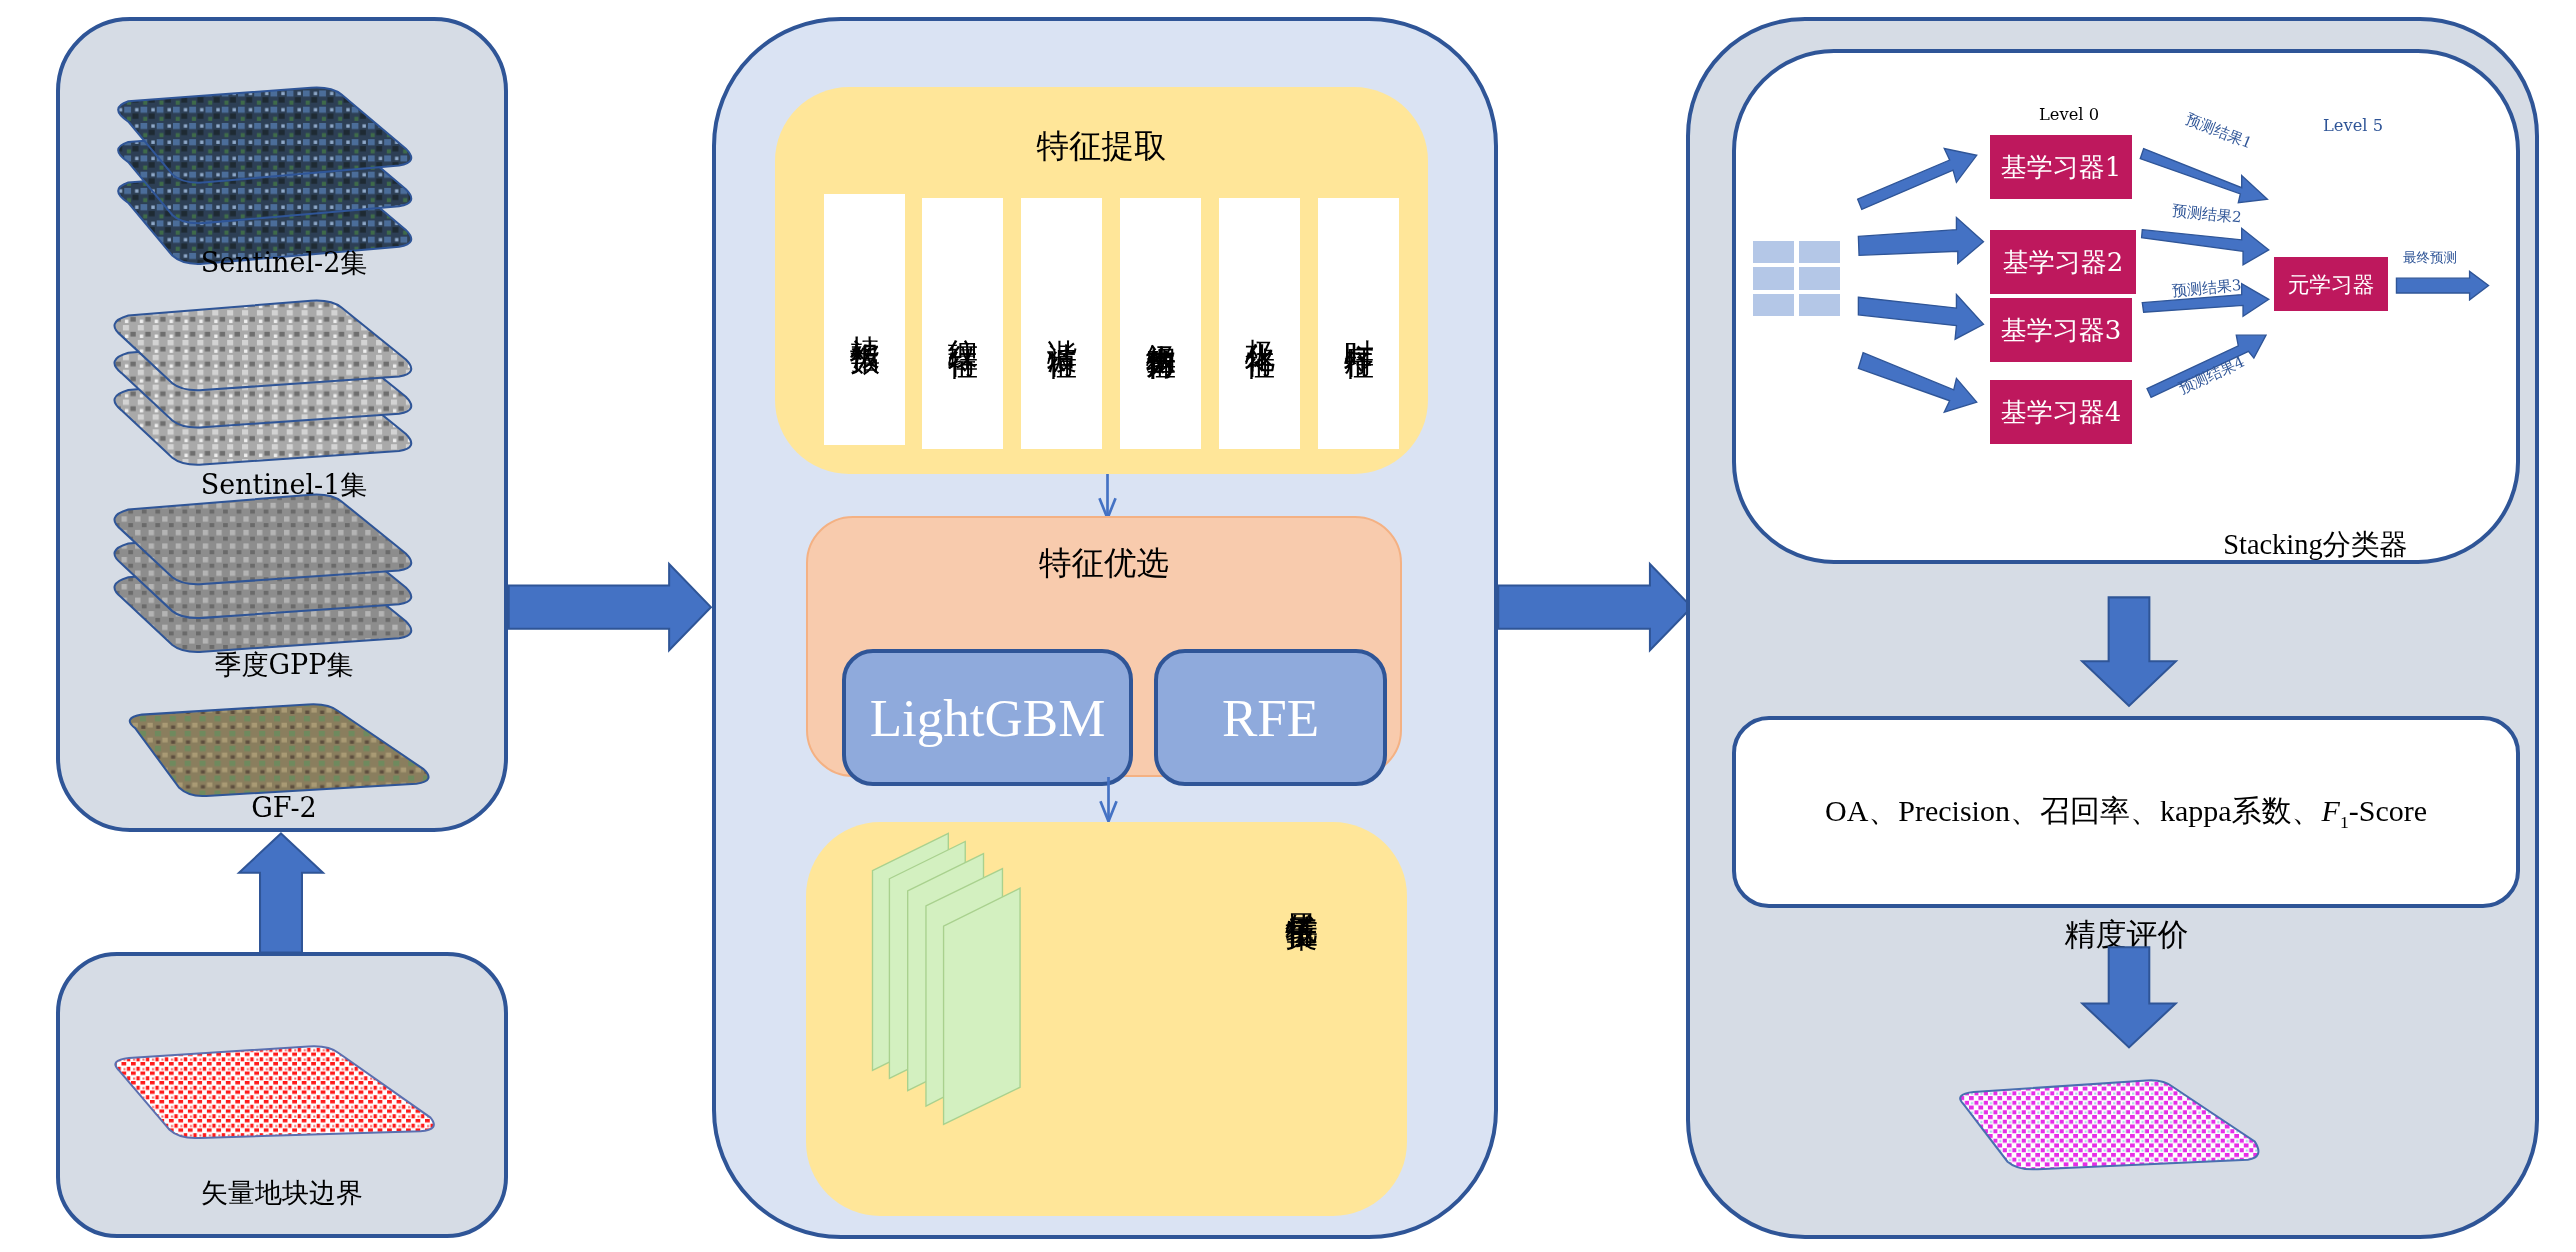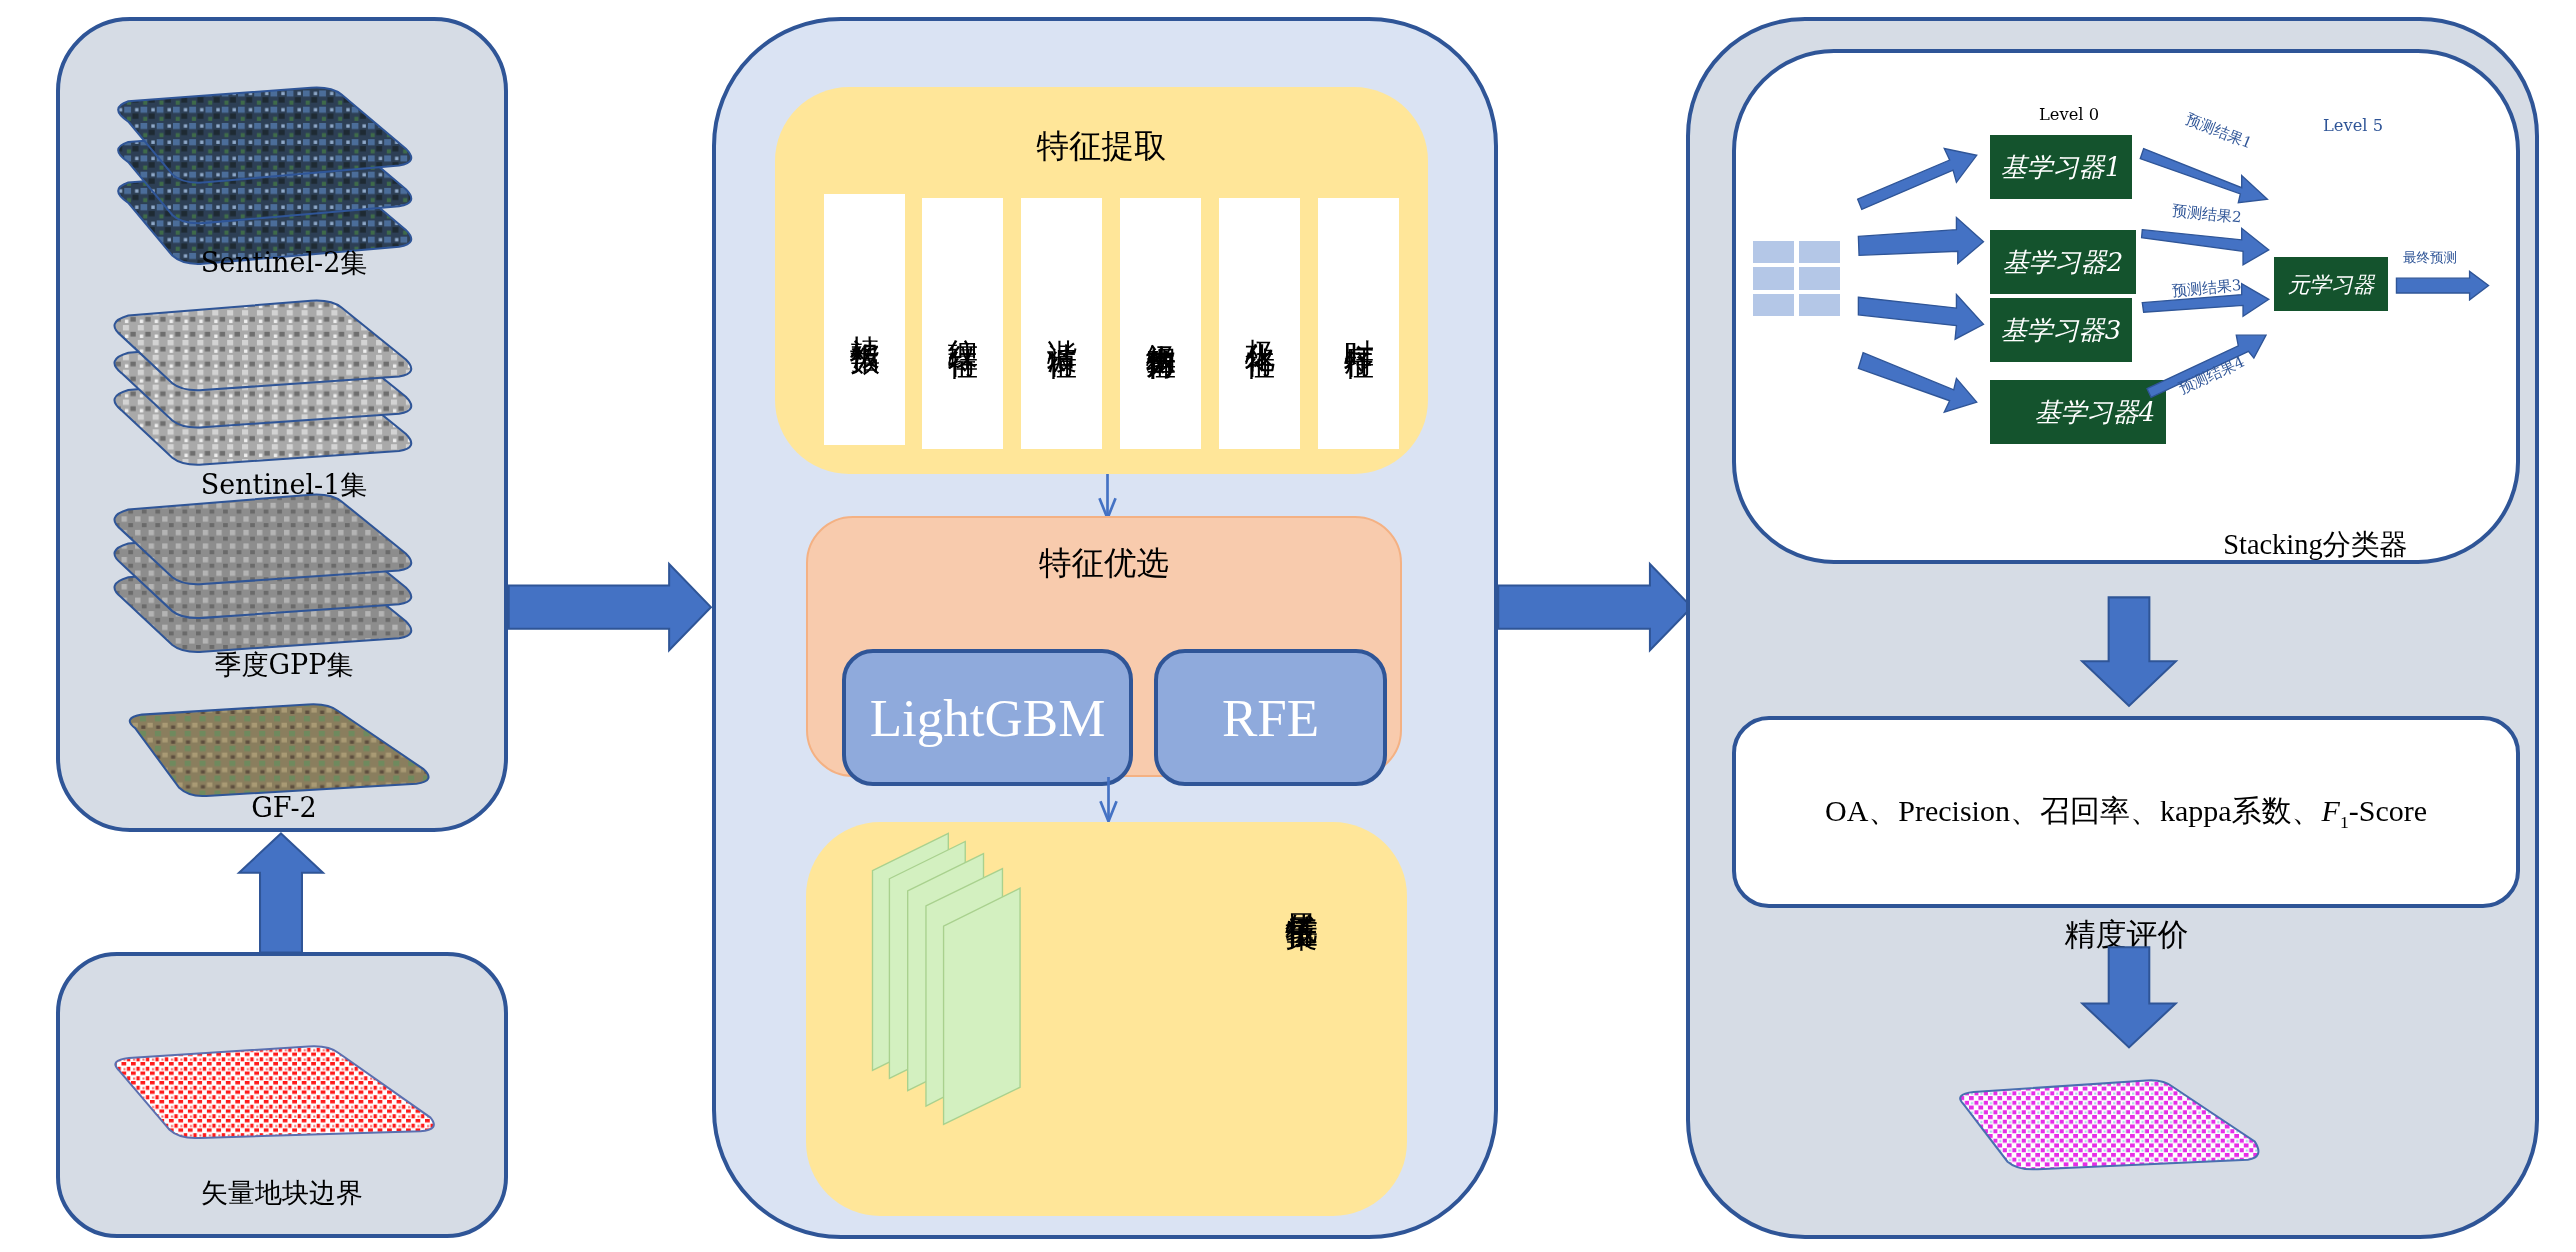--- a/index.html
+++ b/index.html
@@ -9,23 +9,23 @@
   .panel { border:4.7px solid #2F5597; }
   .panel-gray { background:#D6DCE5; }
   .panel-blue { background:#DAE3F3; }
   .label { position:absolute; text-align:center; white-space:nowrap; }
   .vtext { writing-mode:vertical-rl; text-orientation:upright; letter-spacing:4.1px; }
   .col { background:#ffffff; position:absolute; display:flex; align-items:center; justify-content:center;
          font-size:30px; }
   .algo-box { position:absolute; background:#8FAADC; border:4.1px solid #2F5597; border-radius:31px;
               color:#ffffff; font-size:53px; display:flex; align-items:center; justify-content:center;
               font-family:"Liberation Serif","DejaVu Serif",serif;margin-top:21px; }
-  .learner { position:absolute; background:#14532d; color:#ffffff; font-size:26px;
+  .learner { position:absolute; background:#be185d; color:#ffffff; font-size:26px;
              display:flex; align-items:center; justify-content:center;
-             font-family:"DejaVu Serif","Liberation Serif",serif;font-style:italic; }
+             font-family:"DejaVu Serif","Liberation Serif",serif; }
   .pred-label { position:absolute; color:#2F5597; font-size:15px; white-space:nowrap; }
   svg { position:absolute; overflow:visible; }
 </style>
 </head>
 <body>
 
 <div class="abs panel panel-gray" style="left:56px;top:17px;width:452px;height:815px;border-radius:74px;"></div>
 
 <svg style="left:108px;top:74px;" width="352" height="217" viewBox="0 0 520 320">
   <defs>
@@ -179,21 +179,21 @@
     <polygon points="5,345 140,393 132,410 180,395 150,360 146,377 12,322"></polygon>
   </g>
 </svg>
 
 <div class="label" style="left:1998px;top:105px;width:142px;font-size:16.3px;color:#000000;">Level 0</div>
 <div class="label" style="left:2302px;top:116px;width:102px;font-size:16.3px;color:#2F5597;">Level 5</div>
 
 <div class="learner" style="left:1990px;top:135px;width:142px;height:64px;">基学习器1</div>
 <div class="learner" style="left:1990px;top:230px;width:146px;height:64px;">基学习器2</div>
 <div class="learner" style="left:1990px;top:298px;width:142px;height:64px;">基学习器3</div>
-<div class="learner" style="left:1990px;top:380px;width:142px;height:64px;padding-left:34px;">基学习器4</div>
+<div class="learner" style="left:1990px;top:380px;width:142px;height:64px;">基学习器4</div>
 
 <svg style="left:2140px;top:135px;" width="129" height="284" viewBox="0 0 190 420">
   <g fill="#4472C4" stroke="#2F5597" stroke-width="2">
     <polygon points="5,20 150,78 150,60 188,95 145,100 148,87 0,35"></polygon>
     <polygon points="3,140 150,155 150,138 190,170 152,192 152,172 2,152"></polygon>
     <polygon points="3,248 150,236 150,220 190,243 152,268 152,252 5,262"></polygon>
     <polygon points="10,375 145,312 142,296 186,296 168,330 160,320 16,388"></polygon>
   </g>
 </svg>
 <div class="pred-label" style="left:2184px;top:122px;transform:rotate(22deg);">预测结果1</div>

